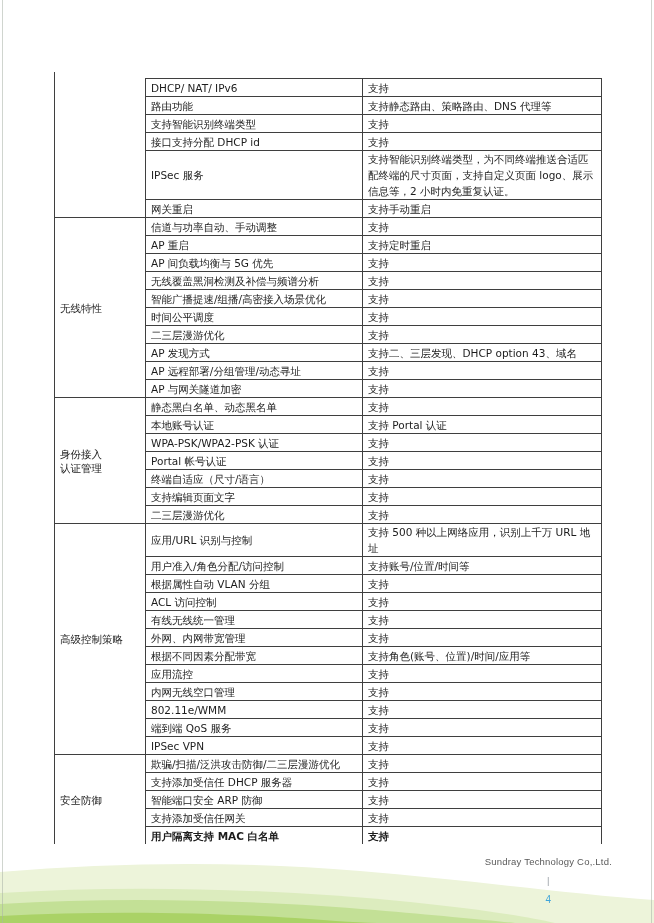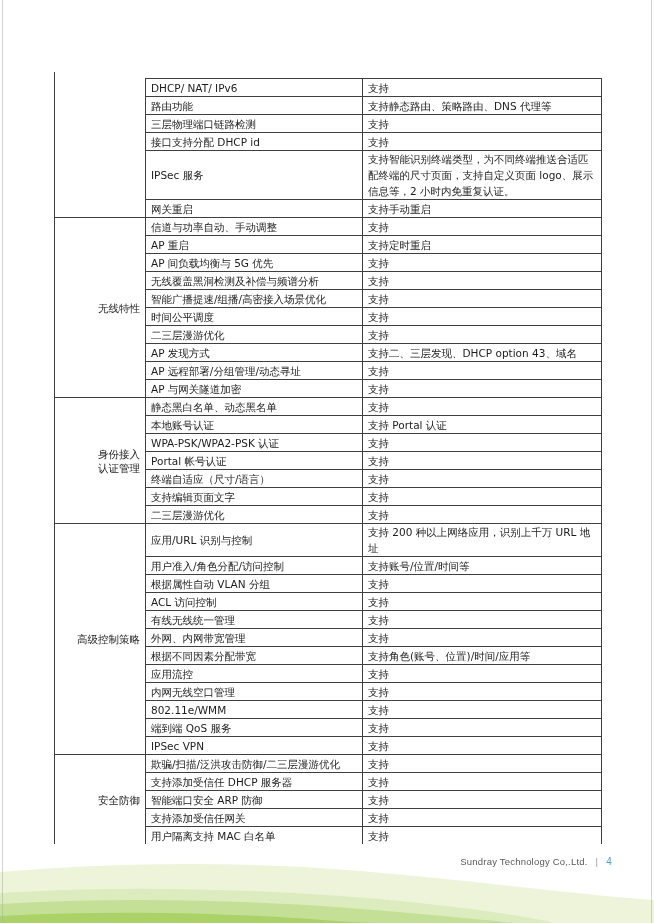--- a/index.html
+++ b/index.html
@@ -12,25 +12,25 @@
   .page-edge.right{right:2px;}
 
   .tbl-wrap{position:absolute;left:54px;top:78px;z-index:2;}
   table.spec{border-collapse:collapse;table-layout:fixed;width:547px;}
   table.spec td{
     border:1px solid #3f3f3f;
     font-size:10.5px;line-height:16px;color:#1c1c1c;
     height:17px;padding:0 5px;vertical-align:middle;
     overflow:hidden;
   }
-  td.category{text-align:right;padding:0 2px;}
+  td.category{text-align:left;padding:0 2px;}
   .cat-line{display:block;line-height:14px;}
   td.category.no-top{border-top:none;}
   td.category.last-group{border-bottom:none;}
-  tr.last-row td{border-bottom:none;}
+  tr.last-row td{border-bottom:none;font-weight:bold;}
   td.support{padding:1px 7px;margin-top:44px;}
   
   .pre-tick{position:absolute;left:54px;top:72px;width:1px;height:7px;background:#3f3f3f;z-index:2;}
 
   .footer{
     position:absolute;top:856px;right:42px;z-index:4;
     font-family:"Liberation Sans",sans-serif;font-size:9.5px;color:#595959;
     display:flex;align-items:center;gap:8px;letter-spacing:0.2px;
   }
   .footer .sep{color:#9aa0a6;}
@@ -59,21 +59,21 @@
           <tr>
             <td class="category no-top" rowspan="6"></td>
             <td class="feature">DHCP/ NAT/ IPv6</td>
             <td class="support">支持</td>
           </tr>
           <tr>
             <td class="feature">路由功能</td>
             <td class="support">支持静态路由、策略路由、DNS 代理等</td>
           </tr>
           <tr>
-            <td class="feature">三层物理端口链路检测</td>
+            <td class="feature">支持智能识别终端类型</td>
             <td class="support">支持</td>
           </tr>
           <tr>
             <td class="feature">接口支持分配 DHCP id</td>
             <td class="support">支持</td>
           </tr>
           <tr>
             <td class="feature">IPSec 服务</td>
             <td class="support">支持智能识别终端类型，为不同终端推送合适匹配终端的尺寸页面，支持自定义页面 logo、展示信息等，2 小时内免重复认证。</td>
           </tr>
@@ -154,21 +154,21 @@
           </tr>
           <tr>
             <td class="feature">二三层漫游优化</td>
             <td class="support">支持</td>
           </tr>
           <tr>
             <td class="category" rowspan="12">
               <span class="cat-line">高级控制策略</span>
             </td>
             <td class="feature">应用/URL 识别与控制</td>
-            <td class="support">支持 200 种以上网络应用，识别上千万 URL 地址</td>
+            <td class="support">支持 500 种以上网络应用，识别上千万 URL 地址</td>
           </tr>
           <tr>
             <td class="feature">用户准入/角色分配/访问控制</td>
             <td class="support">支持账号/位置/时间等</td>
           </tr>
           <tr>
             <td class="feature">根据属性自动 VLAN 分组</td>
             <td class="support">支持</td>
           </tr>
           <tr>
@@ -227,21 +227,21 @@
             <td class="support">支持</td>
           </tr>
           <tr class="last-row">
             <td class="feature">用户隔离支持 MAC 白名单</td>
             <td class="support">支持</td>
           </tr>
         </tbody>
     </table>
   </div>
 
-  <div class="footer" style="color: rgb(89, 89, 89);">
+  <div class="footer" style="color: rgb(89, 89, 89); flex-direction: column;">
     <span>Sundray Technology Co,.Ltd.</span>
     <span class="sep">|</span>
     <span class="pgnum" style="color: rgb(63, 164, 218);">4</span>
   </div>
 
   <svg class="waves" viewBox="0 0 654 68" preserveAspectRatio="none">
     <path d="M0,17 C120,7 240,6 360,16 C460,24 570,39 654,45 L654,68 L0,68 Z" fill="#edf4da"></path>
     <path d="M0,38 C140,29 290,35 410,47 C470,53 525,61 555,68 L0,68 Z" fill="#dcecbe"></path>
     <path d="M0,49 C130,41 270,46 375,55 C435,60 485,65 515,68 L0,68 Z" fill="#c3e096"></path>
     <path d="M0,61 C110,55 215,58 295,63 C335,66 365,68 385,68 L0,68 Z" fill="#aad266"></path>

